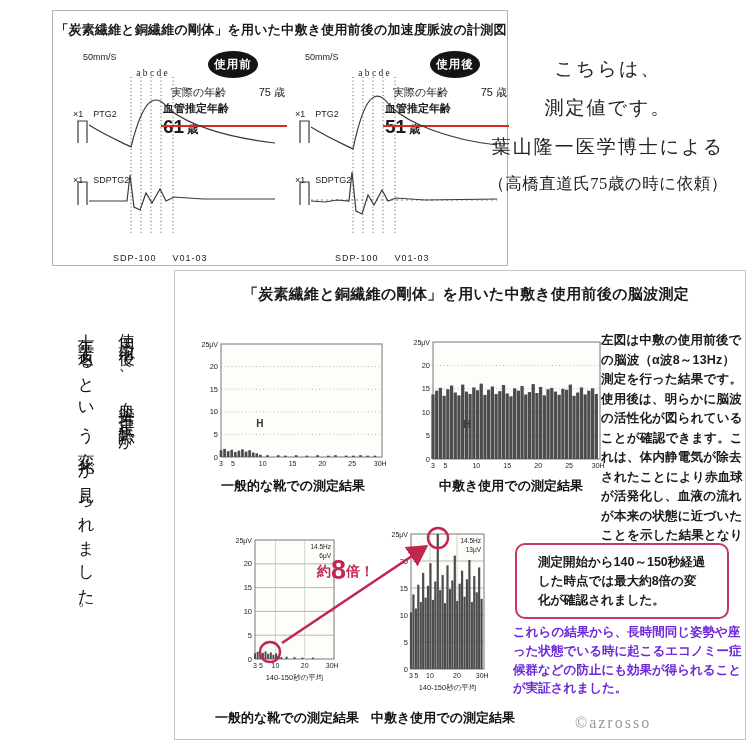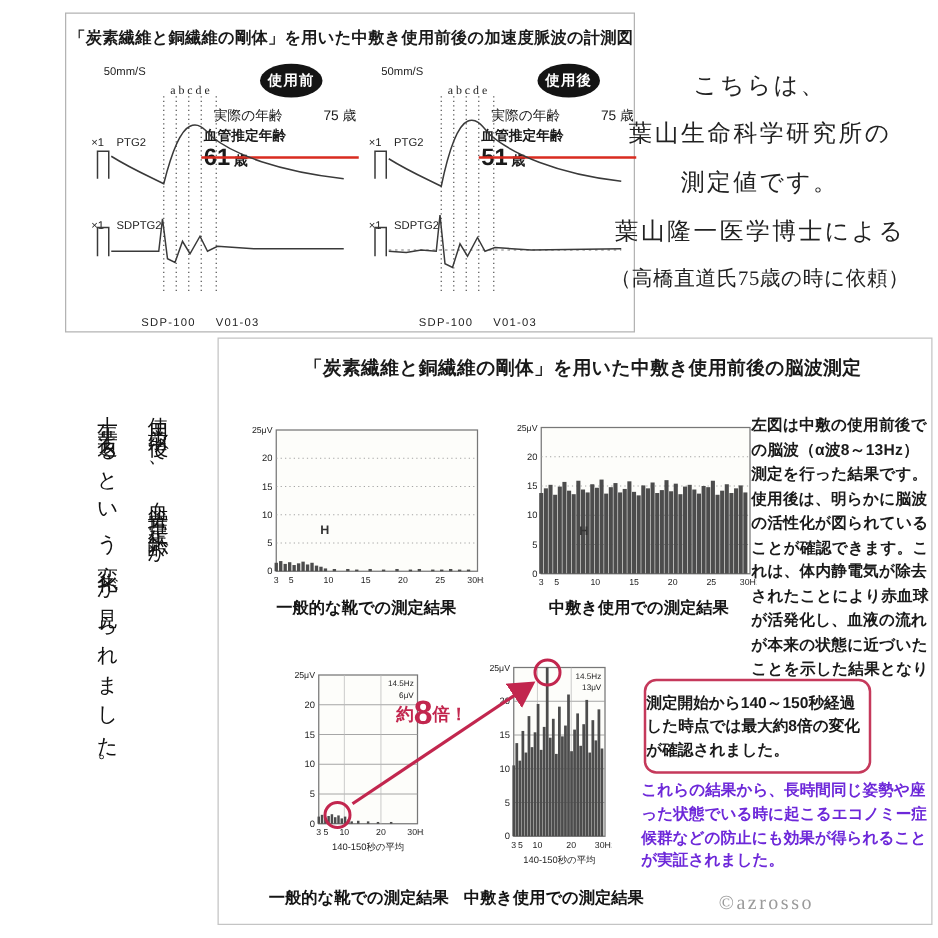--- a/index.html
+++ b/index.html
@@ -46,22 +46,22 @@
   #chartA { left:22px;  top:64px;  width:190px; height:138px; }
   #chartB { left:234px; top:62px;  width:196px; height:142px; }
   #chartC { left:56px;  top:260px; width:108px; height:158px; }
   #chartD { left:216px; top:254px; width:98px;  height:174px; }
   .cap { position:absolute; font-size:13px; font-weight:bold; text-align:center; color:#141414; }
   #capA { left:20px;  top:206px; width:196px; }
   #capB { left:238px; top:206px; width:196px; }
   #capC { left:6px;   top:438px; width:212px; }
   #capD { left:190px; top:438px; width:156px; }
   #eeg-desc { left:426px; top:60px; width:144px; font-size:12.5px; font-weight:bold; line-height:1.56; letter-spacing:0.2px; }
-  #eeg-highlight { left:340px; top:272px; width:182px; border:2px solid #c5395b; border-radius:10px;
-    padding:8px 0; font-size:12.5px; font-weight:bold; line-height:1.5; color:#1a1a1a; background:#fff; }
+  #eeg-highlight { left:340px; top:272px; width:214px; border:2px solid #c5395b; border-radius:10px;
+    padding:8px 21px; font-size:12.5px; font-weight:bold; line-height:1.5; color:#1a1a1a; background:#fff; }
   #eeg-conclusion { left:338px; top:352px; width:234px; color:#6d28d9; font-weight:bold;
     font-size:12.5px; line-height:1.5; }
   #annot-8x { left:142px; top:286px; width:130px; color:#c2264e; font-weight:bold; white-space:nowrap; }
   #annot-8x .a-sm { font-size:14px; } #annot-8x .a-big { font-size:27px; line-height:1; vertical-align:-3px; }
   #red-overlay { left:0; top:0; width:572px; height:470px; pointer-events:none; }
 
   #watermark { left:575px; top:714px; width:134px; color:#9a9a9a;
     font-size:16px; letter-spacing:2px; }
 </style>
 </head>
@@ -145,21 +145,20 @@
         </g>
       </svg>
       <div class="abs pp-footer">
         <span>SDP-100</span><span>V01-03</span>
       </div>
     </div>
   </div>
 
   <div id="note-right" class="abs serif">
     <div>こちらは、</div>
-    <div>葉山生命科学研究所の</div>
     <div>測定値です。</div>
     <div>葉山隆一医学博士による</div>
     <div>（高橋直道氏75歳の時に依頼）</div>
   </div>
 
   <div id="note-left" class="abs serif">
     <span style="display:block">使用前後で、血管推定年齢が</span>
     <span style="display:block">十年若返るという変化が見られました。</span>
   </div>
 

